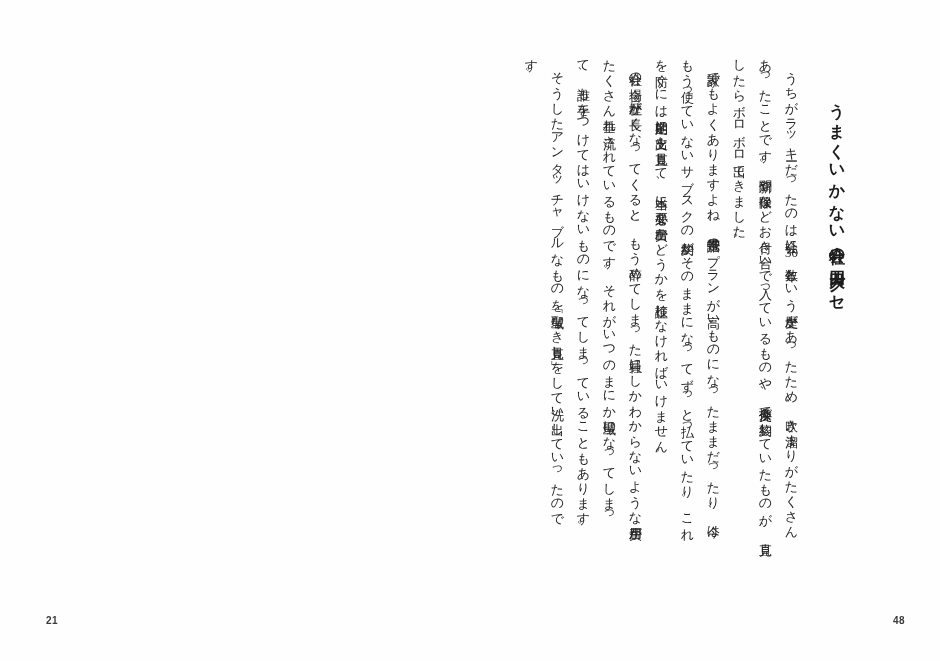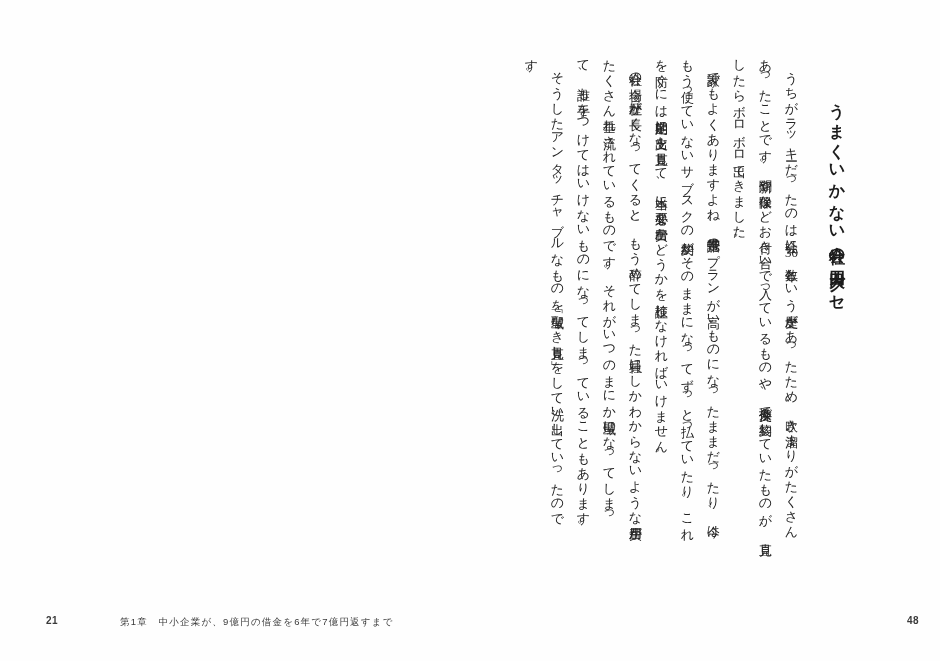--- a/index.html
+++ b/index.html
@@ -64,21 +64,21 @@
     font-family: "Liberation Sans", "DejaVu Sans", sans-serif;
     color: #3a3a3a;
   }
   .page-num {
     top: 615px;
     font-size: 10px;
     font-weight: bold;
     letter-spacing: 0.5px;
   }
   .page-num-left  { left: 46px; }
-  .page-num-right { left: 893px; margin-left: 14px; }
+  .page-num-right { left: 893px; }
   .footer-chapter {
     top: 616px;
     left: 120px;
     font-size: 9.5px;
     letter-spacing: 1.2px;
     white-space: nowrap;
   }
 </style>
 </head>
 <body>
@@ -96,17 +96,16 @@
         </div>
     </div>
   </div>
 
   <div class="page page-left">
     
   </div>
 
   <span class="footer-item page-num page-num-left">21</span>
 
-  <span class="footer-item footer-chapter">第1章　中小企業が、9億円の借金を6年で7億円返すまで</span>
 
   <span class="footer-item page-num page-num-right">48</span>
 
 </div>
 
 </body></html>

